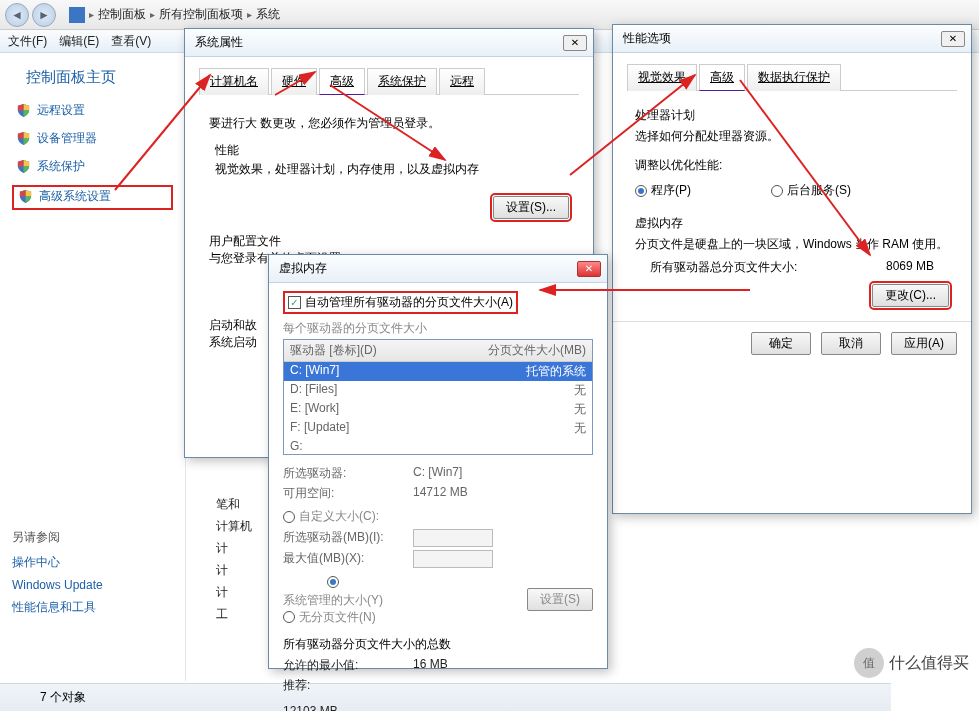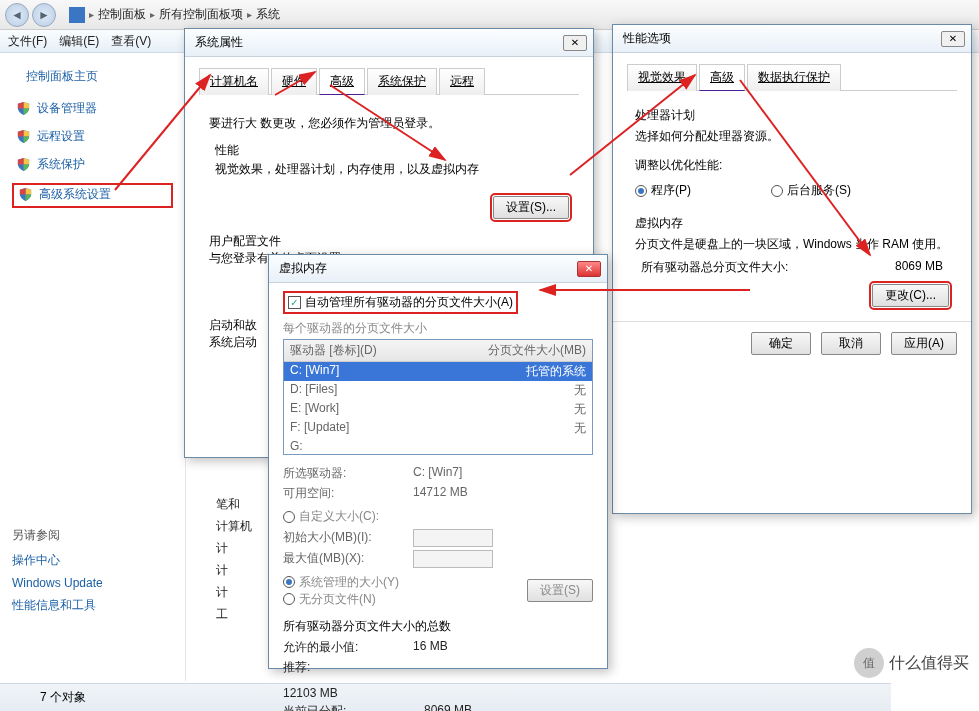--- a/index.html
+++ b/index.html
@@ -8,21 +8,21 @@
 
 .explorer { position: absolute; left: 0; top: 0; width: 979px; height: 711px; background: #fff; }
 .titlebar { height: 30px; background: linear-gradient(#f8f8f8, #e8e8e8); border-bottom: 1px solid #ccc; display: flex; align-items: center; padding: 0 5px; }
 .nav-btn { width: 24px; height: 24px; border-radius: 12px; background: radial-gradient(#e0eaf5,#b8cde8); border: 1px solid #9ab; margin-right: 3px; display: flex; align-items: center; justify-content: center; color: #567; }
 .breadcrumb { margin-left: 10px; display: flex; align-items: center; gap: 4px; color: #222; }
 .bc-icon { width: 16px; height: 16px; background: #3a76c4; display: inline-block; }
 .bc-arrow { color: #666; font-size: 10px; }
 .menubar { height: 23px; background: linear-gradient(#fafdff,#e6eff7); padding: 0 8px; display: flex; gap: 12px; align-items: center; border-bottom: 1px solid #d0d8e2; }
 .menubar span { color: #222; }
 .sidebar { position: absolute; left: 0; top: 53px; width: 185px; background: #fff; padding: 15px 12px; }
-.sidebar-title { color: #1b5fa6; font-size: 12px; margin-bottom: 14px; padding-left: 14px; }
+.sidebar-title { color: #1b5fa6; font-size: 15px; margin-bottom: 14px; padding-left: 14px; }
 .sidebar-item { display: flex; align-items: center; gap: 6px; margin: 9px 0; color: #1b5fa6; padding: 1px 4px; }
 .sidebar-item.boxed { border: 2px solid #d22; padding: 1px 4px 3px; }
 .shield { width: 15px; height: 15px; }
 .shield svg { width: 15px; height: 15px; }
 .sidebar-also { color: #555; margin: 10px 0 8px; }
 .sidebar-link { color: #1b5fa6; margin: 7px 0; }
 .main-area { position: absolute; left: 185px; top: 53px; right: 0; bottom: 30px; background: #fff; border-left: 1px solid #e6e6e6; padding: 30px 30px; color: #222; }
 .statusbar { position: absolute; left: 0; bottom: 0; width: 891px; height: 28px; background: linear-gradient(#f0f4f8,#e6ecf3); border-top: 1px solid #d0d8e2; padding: 5px 40px; }
 
 
@@ -82,30 +82,30 @@
   <div class="sidebar">
     <div class="sidebar-title">控制面板主页</div>
     <div id="sidebar-items">
         <div class="sidebar-item">
           <span class="shield"><svg viewBox="0 0 16 16">
               <path d="M8 1 L14 3 V8 C14 12 8 15 8 15 C8 15 2 12 2 8 V3 Z" fill="#3a76c4"></path>
               <path d="M8 1 L14 3 V8 L8 8 Z" fill="#f5c542"></path>
               <path d="M8 8 L2 8 V3 L8 1 Z" fill="#d94444"></path>
               <path d="M8 8 L14 8 C14 12 8 15 8 15 Z" fill="#5ab45a"></path>
             </svg></span>
-          <span>设备管理器</span>
+          <span>远程设置</span>
         </div>
         <div class="sidebar-item">
           <span class="shield"><svg viewBox="0 0 16 16">
               <path d="M8 1 L14 3 V8 C14 12 8 15 8 15 C8 15 2 12 2 8 V3 Z" fill="#3a76c4"></path>
               <path d="M8 1 L14 3 V8 L8 8 Z" fill="#f5c542"></path>
               <path d="M8 8 L2 8 V3 L8 1 Z" fill="#d94444"></path>
               <path d="M8 8 L14 8 C14 12 8 15 8 15 Z" fill="#5ab45a"></path>
             </svg></span>
-          <span>远程设置</span>
+          <span>设备管理器</span>
         </div>
         <div class="sidebar-item">
           <span class="shield"><svg viewBox="0 0 16 16">
               <path d="M8 1 L14 3 V8 C14 12 8 15 8 15 C8 15 2 12 2 8 V3 Z" fill="#3a76c4"></path>
               <path d="M8 1 L14 3 V8 L8 8 Z" fill="#f5c542"></path>
               <path d="M8 8 L2 8 V3 L8 1 Z" fill="#d94444"></path>
               <path d="M8 8 L14 8 C14 12 8 15 8 15 Z" fill="#5ab45a"></path>
             </svg></span>
           <span>系统保护</span>
         </div>
@@ -193,21 +193,21 @@
             <span class="radio-dot sel"></span>
             <span>程序(P)</span>
           </span>
         <span class="radio">
             <span class="radio-dot"></span>
             <span>后台服务(S)</span>
           </span>
       </div>
       <div style="margin-top:14px;">虚拟内存</div>
       <div style="margin:4px 0;">分页文件是硬盘上的一块区域，Windows 当作 RAM 使用。</div>
-      <div style="display:flex; justify-content:space-between; margin:6px 6px;">
+      <div style="display:flex; justify-content:space-between; margin:6px 15px;">
         <span>所有驱动器总分页文件大小:</span>
         <span>8069 MB</span>
       </div>
       <div style="text-align:right; margin-top:8px;">
         <span class="btn boxed">更改(C)...</span>
       </div>
     </div>
   </div>
   <div class="dlg-footer">
     <span class="btn">确定</span>
@@ -264,30 +264,30 @@
           <span class="lbl">可用空间:</span>
           <span>14712 MB</span>
         </div>
     </div>
     <div style="margin-top:6px;">
       <div class="radio" style="color:#888;">
           <span class="radio-dot"></span>
           <span>自定义大小(C):</span>
         </div>
       <div class="fieldrow">
-          <span class="lbl">初始大小(MB)(I):</span>
+          <span class="lbl">所选驱动器(MB)(I):</span>
           <span class="input-dis"></span>
         </div>
       <div class="fieldrow">
           <span class="lbl">最大值(MB)(X):</span>
           <span class="input-dis"></span>
         </div>
       <div style="display:flex; justify-content:space-between; align-items:center; margin-top:6px;">
         <div>
-          <div class="radio" style="color:#888;">
+          <div class="radio" style="color:#888;flex-direction:column;">
               <span class="radio-dot sel"></span>
               <span>系统管理的大小(Y)</span>
             </div><br>
           <div class="radio" style="color:#888;">
               <span class="radio-dot"></span>
               <span>无分页文件(N)</span>
             </div>
         </div>
         <span class="btn" style="color:#888;">设置(S)</span>
       </div>

